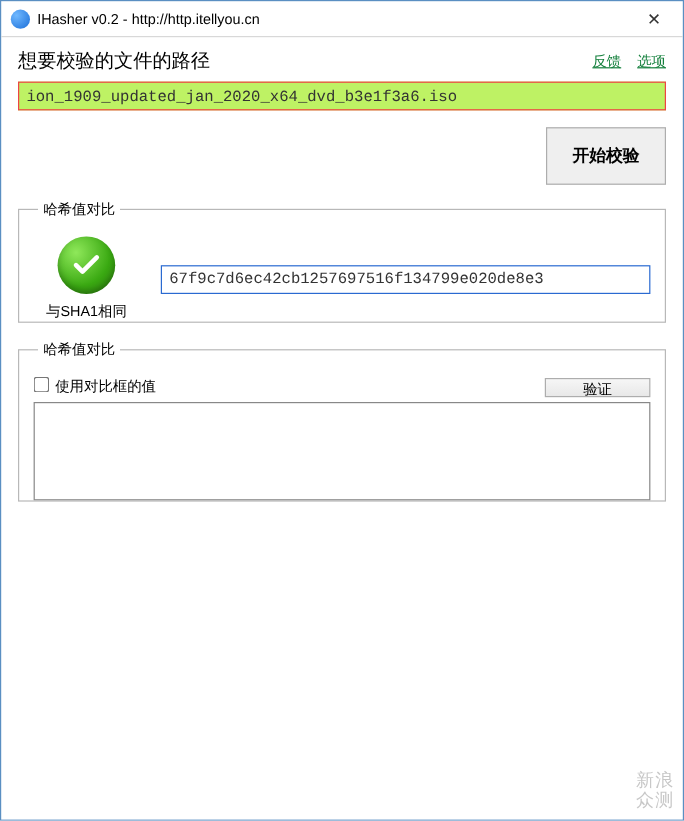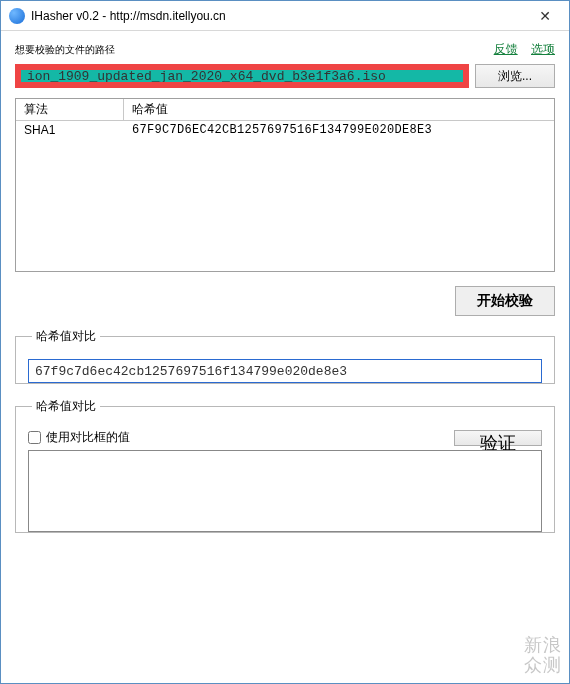--- a/index.html
+++ b/index.html
@@ -29,31 +29,31 @@
 }
 .titlebar .title { flex: 1; font-size: 12px; color: #000; }
 .titlebar .close {
   width: 44px; height: 28px;
   display: flex; align-items: center; justify-content: center;
   font-size: 14px; color: #333;
   cursor: pointer;
 }
 .content { padding: 10px 14px 14px 14px; }
 .path-row { display: flex; align-items: center; margin-bottom: 6px; }
-.path-label { flex: 1; font-size: 10px; color: #000; }
+.path-label { flex: 1; font-size: 16px; color: #000; }
 .links a { color: #15803d; text-decoration: underline; margin-left: 10px; cursor: pointer; font-size: 12px; }
 .path-input-row { display: flex; gap: 6px; margin-bottom: 10px; }
 .path-input {
   flex: 1;
   height: 24px;
-  border: 6px solid #ef4444;
+  border: 1px solid #ef4444;
   padding: 2px 6px;
   font-family: "Courier New", monospace;
   font-size: 13px;
-  background: #14b8a6;
+  background: #bef264;
   color: #333;
 }
 .btn {
   height: 24px;
   min-width: 80px;
   border: 1px solid #adadad;
   background: linear-gradient(#f6f6f6, #e8e8e8);
   font-size: 12px;
   cursor: pointer;
   padding: 0 10px;
@@ -90,21 +90,21 @@
   display: flex;
   height: 18px;
   align-items: center;
   font-family: "Courier New", monospace;
   font-size: 12px;
 }
 .hash-table .td-algo { width: 108px; padding-left: 8px; font-family: "Microsoft YaHei", sans-serif; }
 .hash-table .td-hash { flex: 1; padding-left: 8px; letter-spacing: 0.3px; }
 .start-row { display: flex; justify-content: flex-end; margin: 14px 0 12px 0; }
 .btn-start {
-  width: 100px; height: 30px;
+  width: 100px; height: 48px;
   border: 1px solid #adadad;
   background: #efefef;
   font-size: 14px;
   font-weight: bold;
   cursor: pointer;
   font-family: inherit;
 }
 fieldset {
   border: 1px solid #b8b8b8;
   margin-bottom: 14px;
@@ -132,90 +132,85 @@
   height: 24px;
   border: 1px solid #2a6ad1;
   padding: 2px 6px;
   font-family: "Courier New", monospace;
   font-size: 13px;
   color: #333;
 }
 .verify-body { display: flex; gap: 18px; }
 .verify-right { flex: 1; display: flex; flex-direction: column; }
 .verify-top { display: flex; align-items: center; margin-bottom: 4px; }
-.verify-top label { display: flex; align-items: center; gap: 5px; font-size: 12px; flex: 1; }
+.verify-top label { display: flex; gap: 5px; font-size: 12px; flex: 1; }
 .verify-top input[type=checkbox] { width: 13px; height: 13px; }
 .verify-textarea {
   width: 100%;
   height: 82px;
   border: 1px solid #888;
   resize: none;
   font-family: "Courier New", monospace;
   font-size: 12px;
   padding: 4px;
   background: #fff;
 }
-.btn-verify { width: 88px; height: 16px; font-size: 18px; }
+.btn-verify { width: 88px; height: 16px; font-size: 12px; }
 .watermark {
   position: absolute;
   right: 8px;
   bottom: 8px;
   color: rgba(130,130,130,.45);
-  font-size: 18px;
+  font-size: 15px;
   text-align: right;
   line-height: 1.15;
   letter-spacing: 1px;
   pointer-events: none;
 }
 </style>
 </head>
 <body>
 
 <div class="window">
   <div class="titlebar">
     <div class="app-icon"></div>
-    <div class="title">IHasher v0.2 - http://msdn.itellyou.cn</div>
+    <div class="title">IHasher v0.2 - http://http.itellyou.cn</div>
     <div class="close">✕</div>
   </div>
 
   <div class="content">
 
     <div class="path-row">
       <div class="path-label">想要校验的文件的路径</div>
       <div class="links">
         <a>反馈</a>
         <a>选项</a>
       </div>
     </div>
 
     <div class="path-input-row">
       <input class="path-input" type="text" value="ion_1909_updated_jan_2020_x64_dvd_b3e1f3a6.iso" style="">
-      <button class="btn">浏览...</button>
     </div>
 
-    <div class="hash-table">
-      <div class="thead">
-        <div class="th-algo">算法</div>
-        <div class="th-hash">哈希值</div>
-      </div>
-      <div class="tbody">
-        <div class="row">
-          <div class="td-algo">SHA1</div>
-          <div class="td-hash">67F9C7D6EC42CB1257697516F134799E020DE8E3</div>
-        </div>
-      </div>
-    </div>
 
     <div class="start-row">
       <button class="btn-start">开始校验</button>
     </div>
 
     <fieldset>
       <legend>哈希值对比</legend>
       <div class="compare-body">
+        <div class="status-col">
+          <div class="status-icon">
+            <svg viewBox="0 0 24 24">
+                <path d="M4 12 l5 5 l11 -11" stroke="#fff" stroke-width="3.5" fill="none" stroke-linecap="round" stroke-linejoin="round"></path>
+              </svg>
+          </div>
+          <div class="status-text">与SHA1相同</div>
+        </div>
         <input class="compare-input" type="text" value="67f9c7d6ec42cb1257697516f134799e020de8e3" style="">
       </div>
     </fieldset>
 
     <fieldset>
       <legend>哈希值对比</legend>
       <div class="verify-body">
         <div class="verify-right">
           <div class="verify-top">
             <label>

